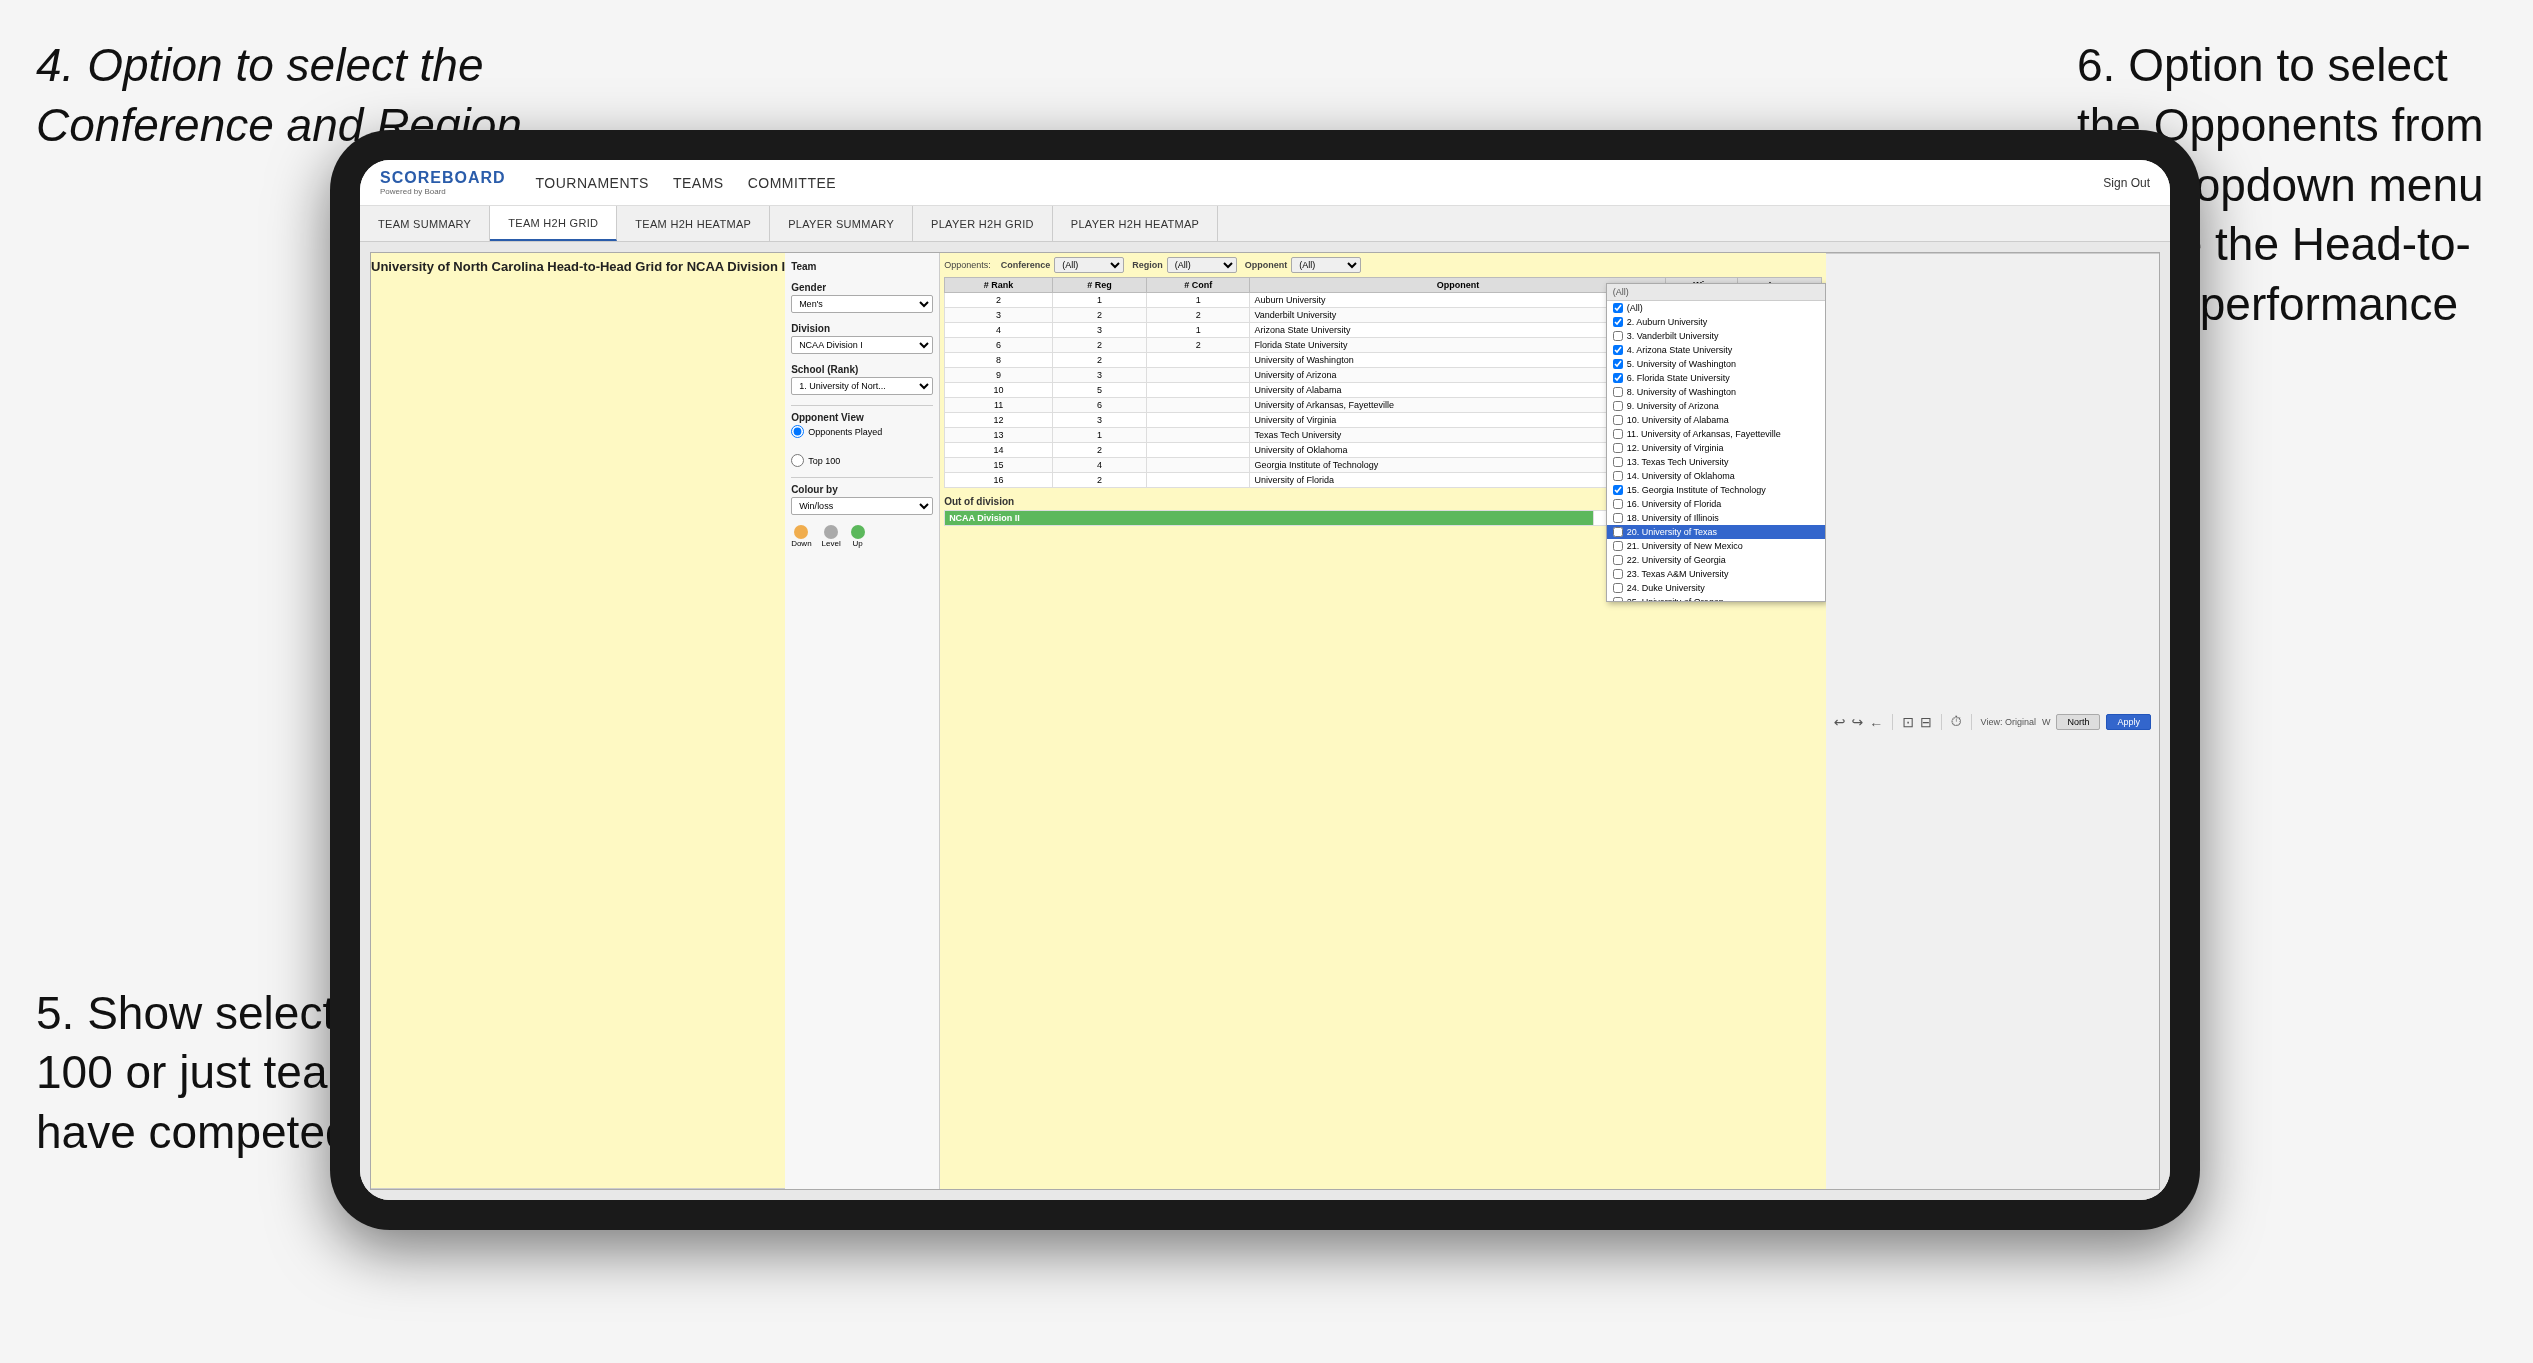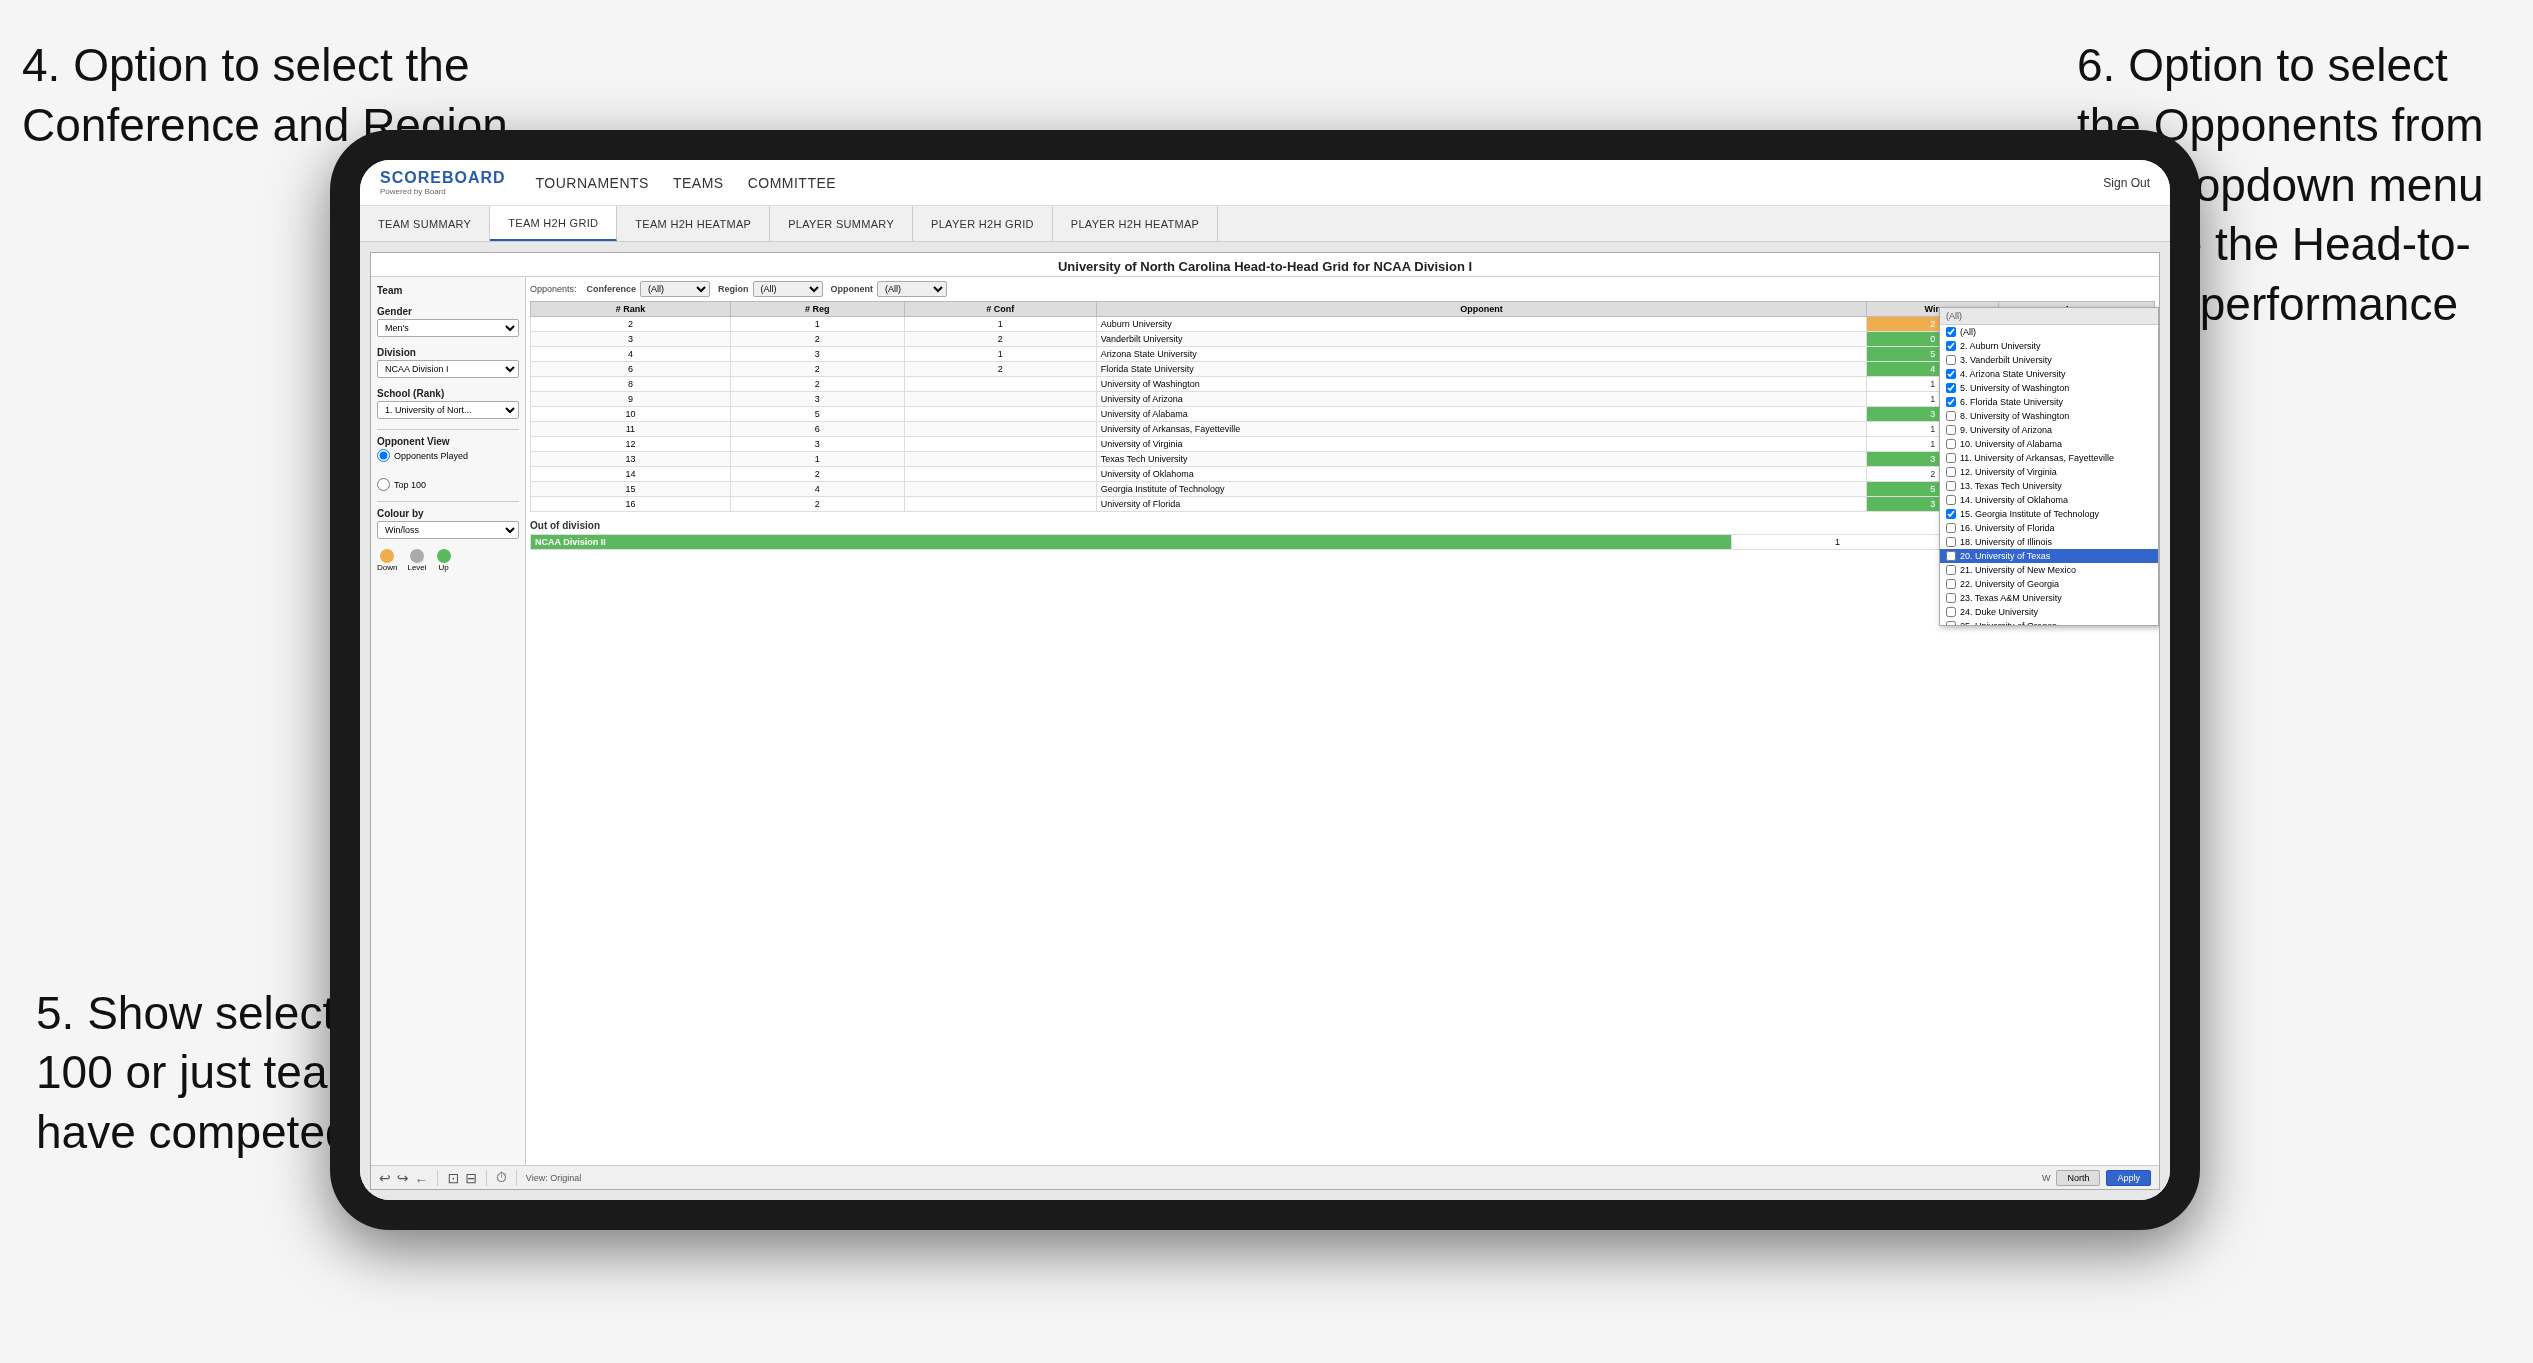--- a/index.html
+++ b/index.html
@@ -14,21 +14,21 @@
 
     
     .annotation {
       position: absolute;
       font-size: 46px;
       font-weight: 400;
       color: #111;
       line-height: 1.3;
     }
 
-    #ann1 { top: 36px; left: 22px; width: 500px; }
+    #ann1 { top: 36px; left: 36px; width: 500px; font-style: italic; }
     #ann2 { top: 36px; right: 36px; width: 420px; text-align: left; }
     #ann5 { bottom: 200px; left: 36px; width: 520px; }
 
     
     .arrows-svg {
       position: absolute;
       top: 0; left: 0;
       width: 2533px;
       height: 1363px;
       pointer-events: none;
@@ -129,26 +129,26 @@
       background: #e8e8e8;
       display: flex;
       justify-content: center;
       align-items: flex-start;
       padding: 10px;
       overflow: hidden;
     }
 
     
     .tableau-panel {
-      background: #ffffff;
+      background: #fef9c3;
       border: 1px solid #aaa;
       width: 100%;
       height: 100%;
       display: flex;
-      flex-direction: column;
+      flex-direction: row;
       font-size: 11px;
     }
 
     .panel-header {
       text-align: center;
       padding: 6px 0 2px;
       border-bottom: 1px solid #ccc;
     }
     .panel-title {
       font-size: 13px;

